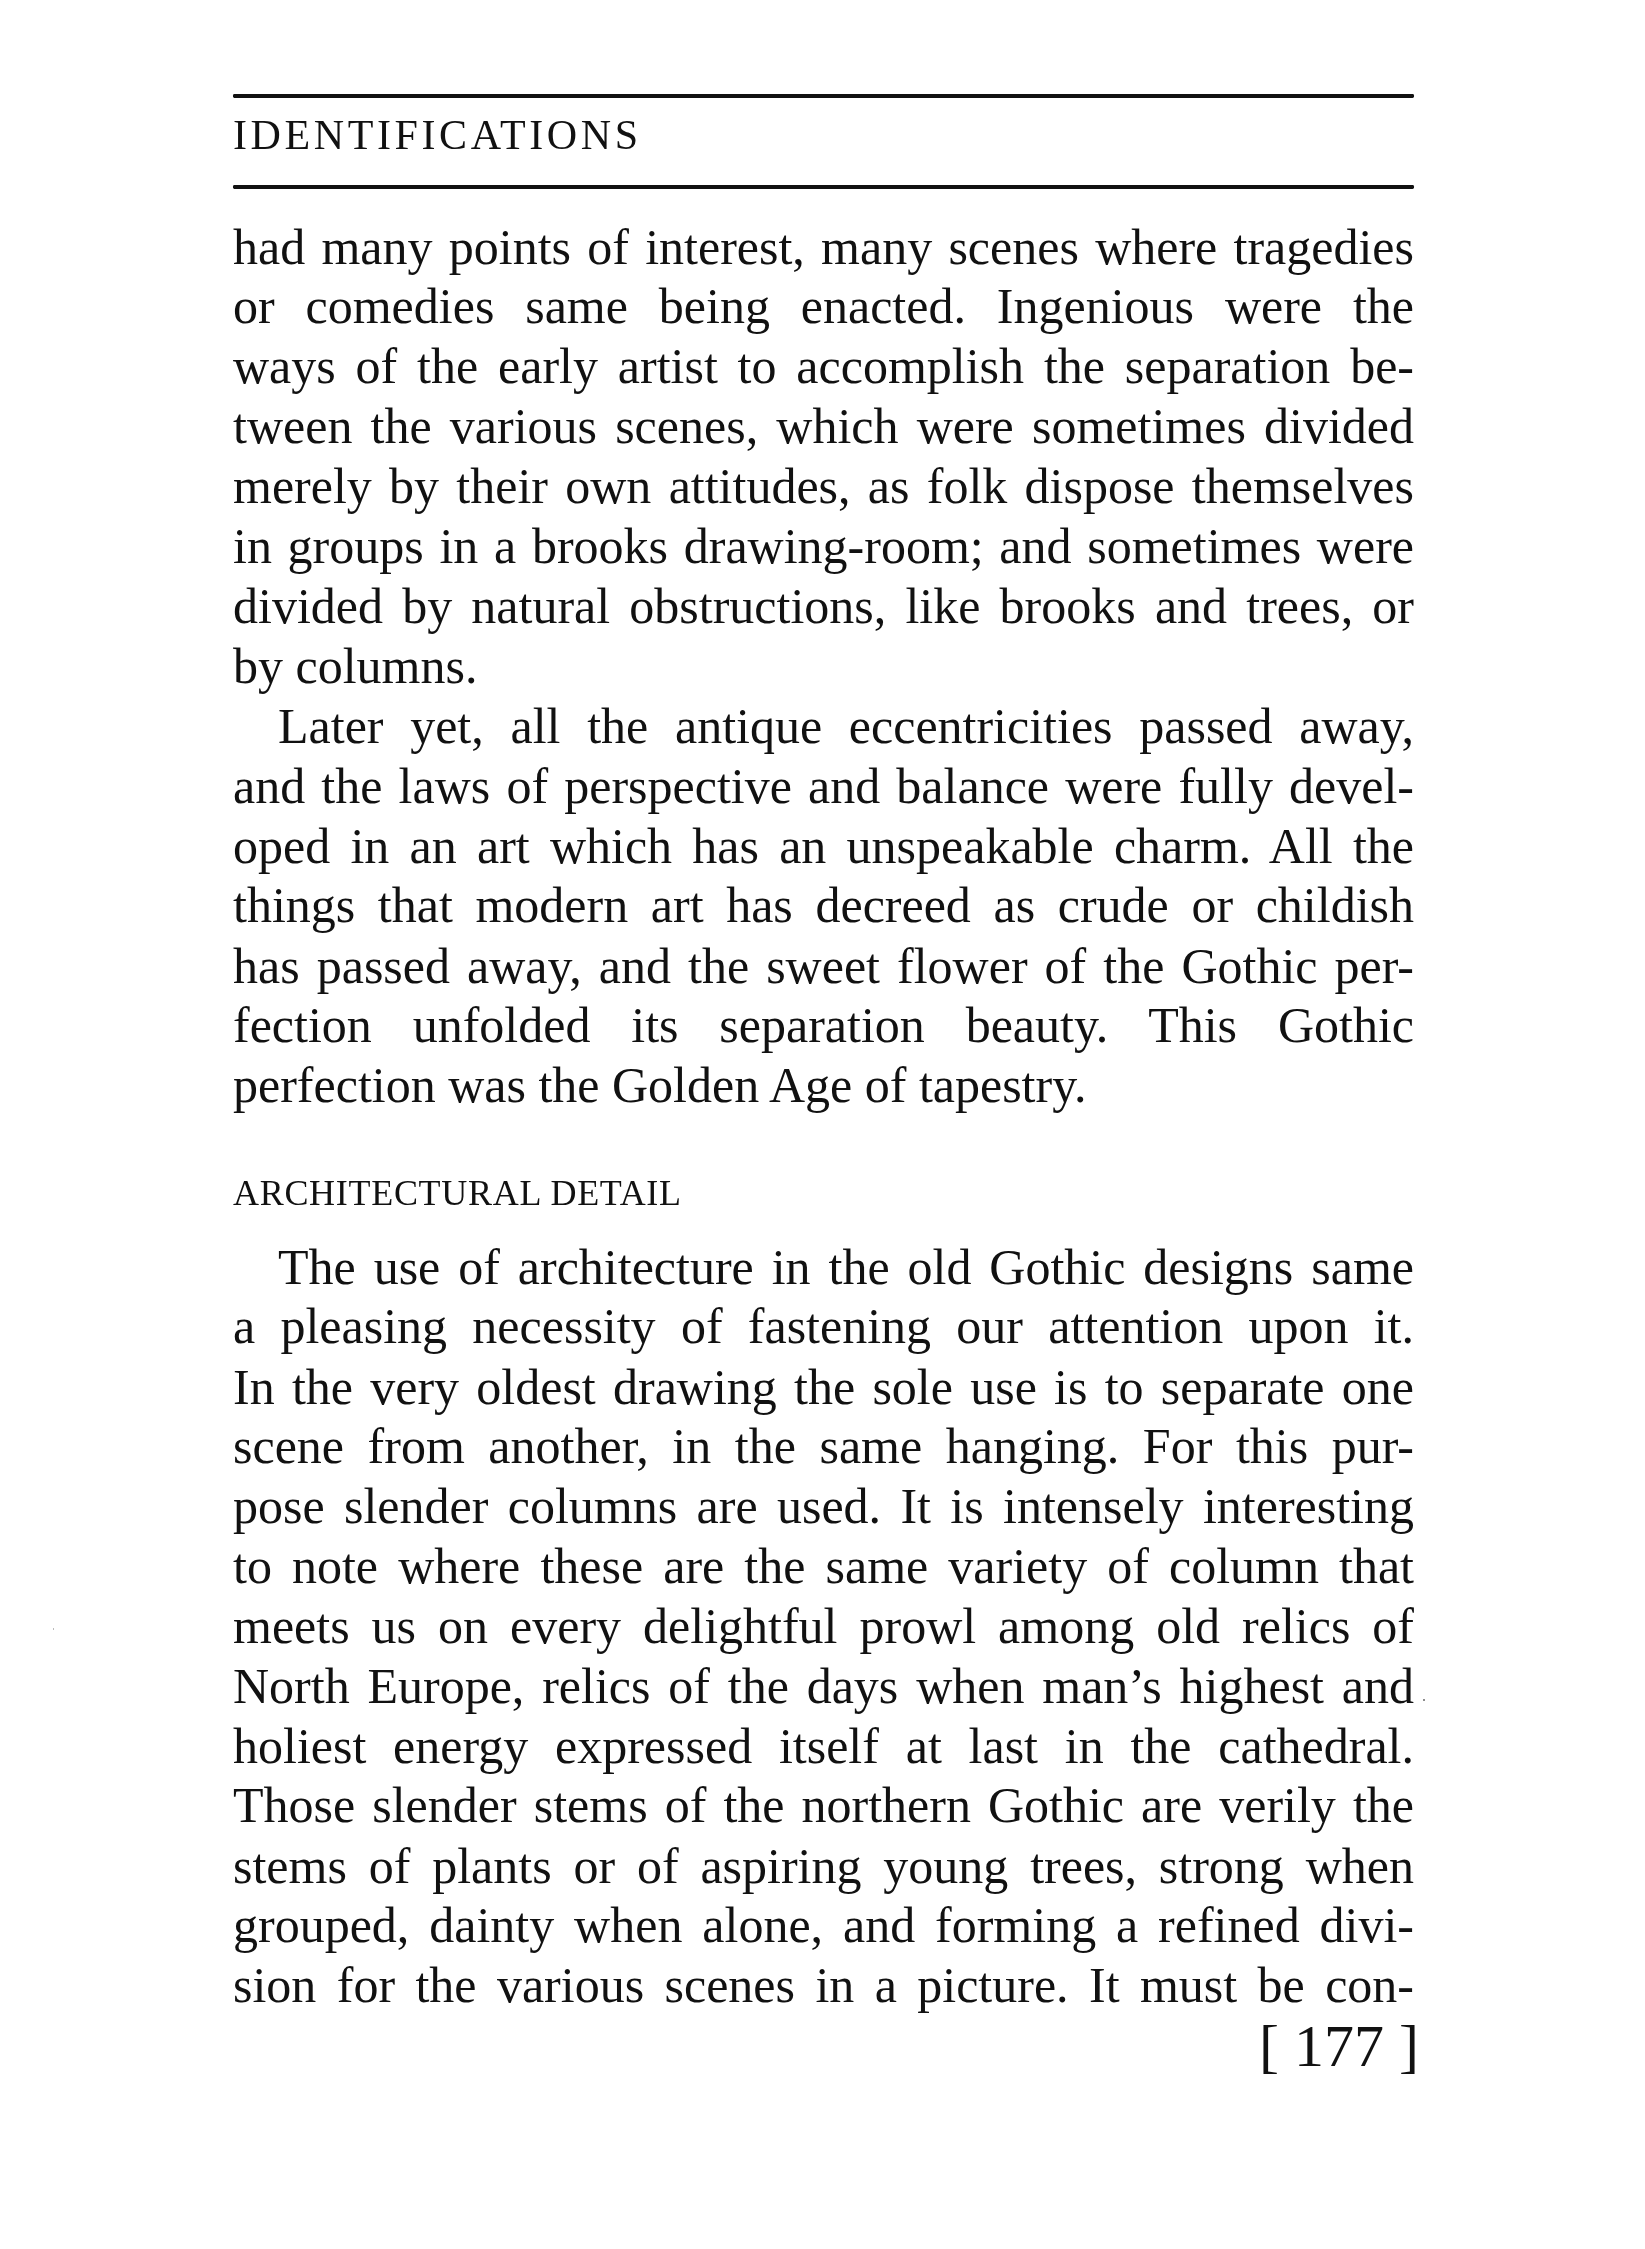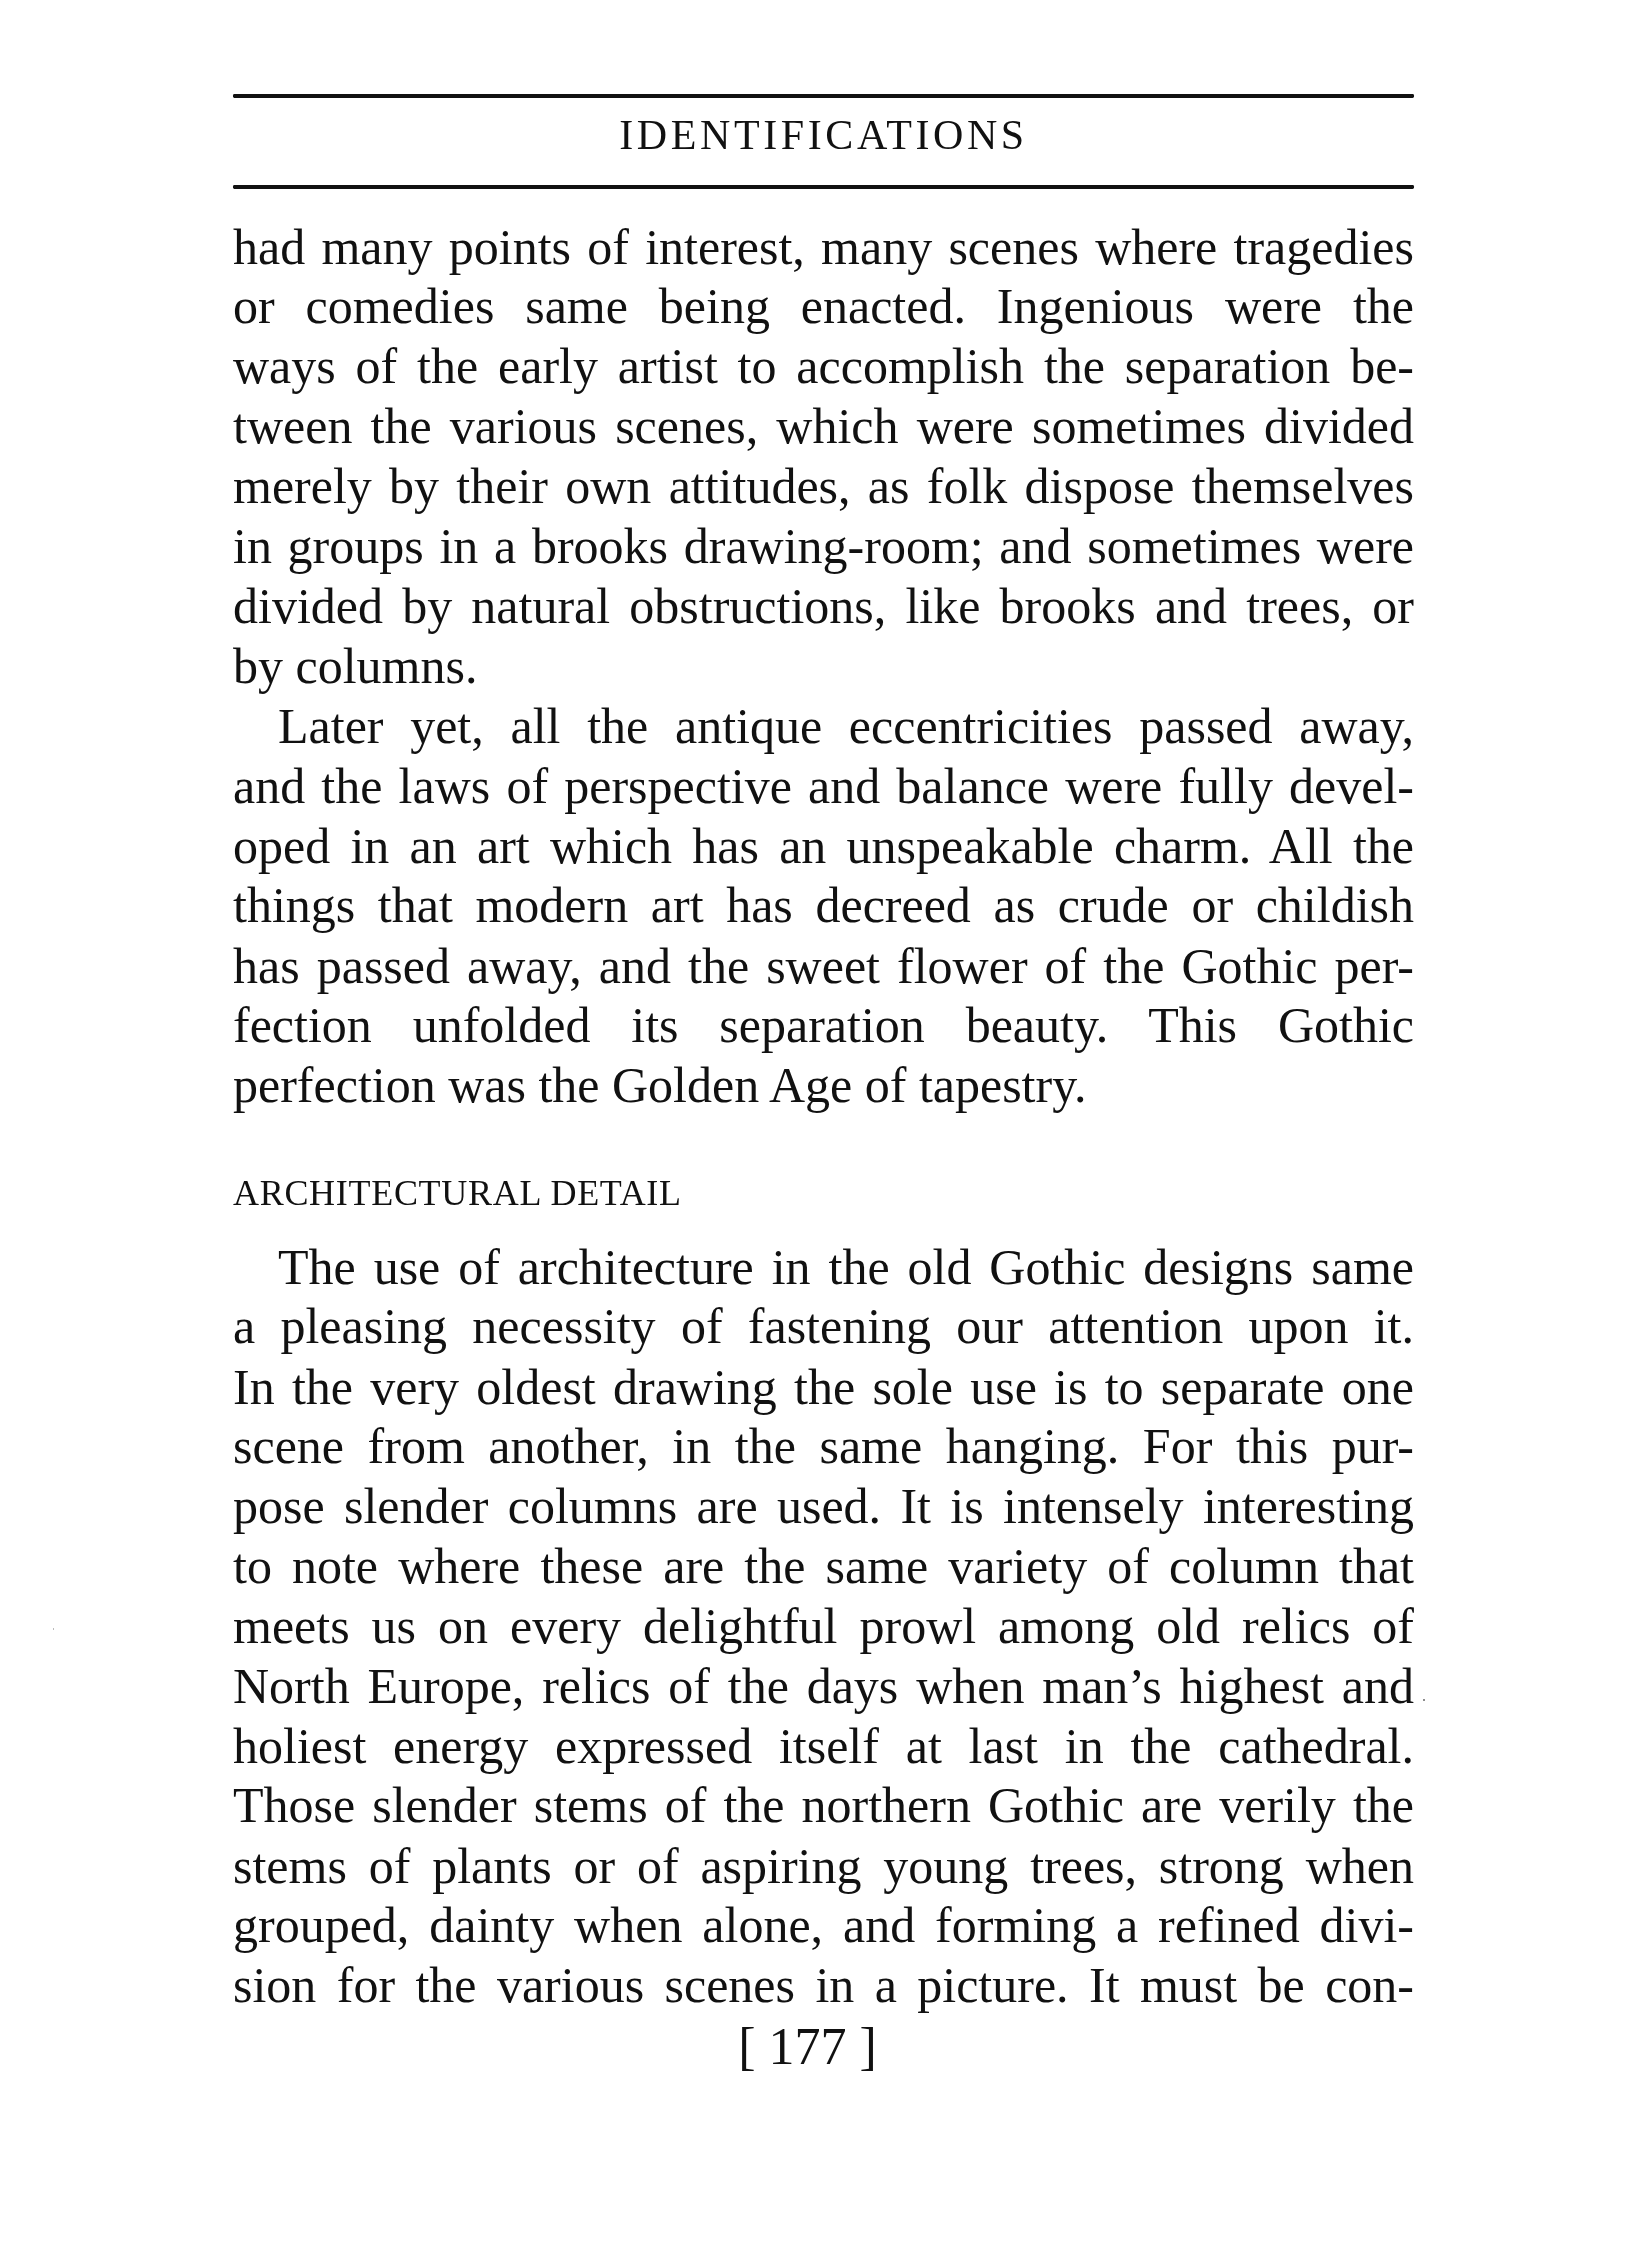--- a/index.html
+++ b/index.html
@@ -2,30 +2,30 @@
 <html style="font-size:11.5px"><head>
 <meta charset="utf-8">
 <style>
   html, body { margin: 0; padding: 0; background: #ffffff; }
   body { width: 1646px; height: 2250px; position: relative; overflow: hidden;
          font-family: "Liberation Serif", "DejaVu Serif", serif; color: #111111; }
   .rule { position: absolute; left: 233px; width: 1181px; height: 3.6px; background: #111111; border-radius: 1.4px; }
   .rule.top { top: 94px; }
   .rule.bottom { top: 185px; }
   .running-head { position: absolute; left: 233px; width: 1181px; top: 110px; height: 50px;
-                  text-align: center; font-size: 42px; letter-spacing: 3.6px; line-height: 50px; }
+                  text-align: left; font-size: 42px; letter-spacing: 3.6px; line-height: 50px; }
   .line { position: absolute; left: 233px; width: 1181px; height: 60px; line-height: 60px;
           font-size: 50px; white-space: nowrap; text-align: justify; text-align-last: justify;
           word-spacing: 0px; }
   .line.last { text-align-last: left; }
   .line.indent { left: 278px; width: 1136px; }
   .section-heading { position: absolute; left: 233px; width: 1181px; height: 43px; line-height: 43px;
                      text-align: left; font-size: 36px; letter-spacing: 0.7px; }
-  .page-number { position: absolute; left: 217px; width: 1181px; height: 57px; line-height: 57px;
-                 text-align: center; font-size: 52px; }
+  .page-number { position: absolute; left: 238px; width: 1181px; height: 57px; line-height: 57px;
+                 text-align: right; font-size: 60px; }
   .stray-dot { position: absolute; left: 1423px; top: 1699px; width: 2.2px; height: 2.2px; background: #666; border-radius: 50%; }
   .stray-mark { position: absolute; left: 53px; top: 1628px; width: 1.4px; height: 2.2px; background: #bbb; }
 </style>
 </head>
 <body>
 
 <div class="rule top"></div>
 <div class="running-head">IDENTIFICATIONS</div>
 <div class="rule bottom"></div>
 

